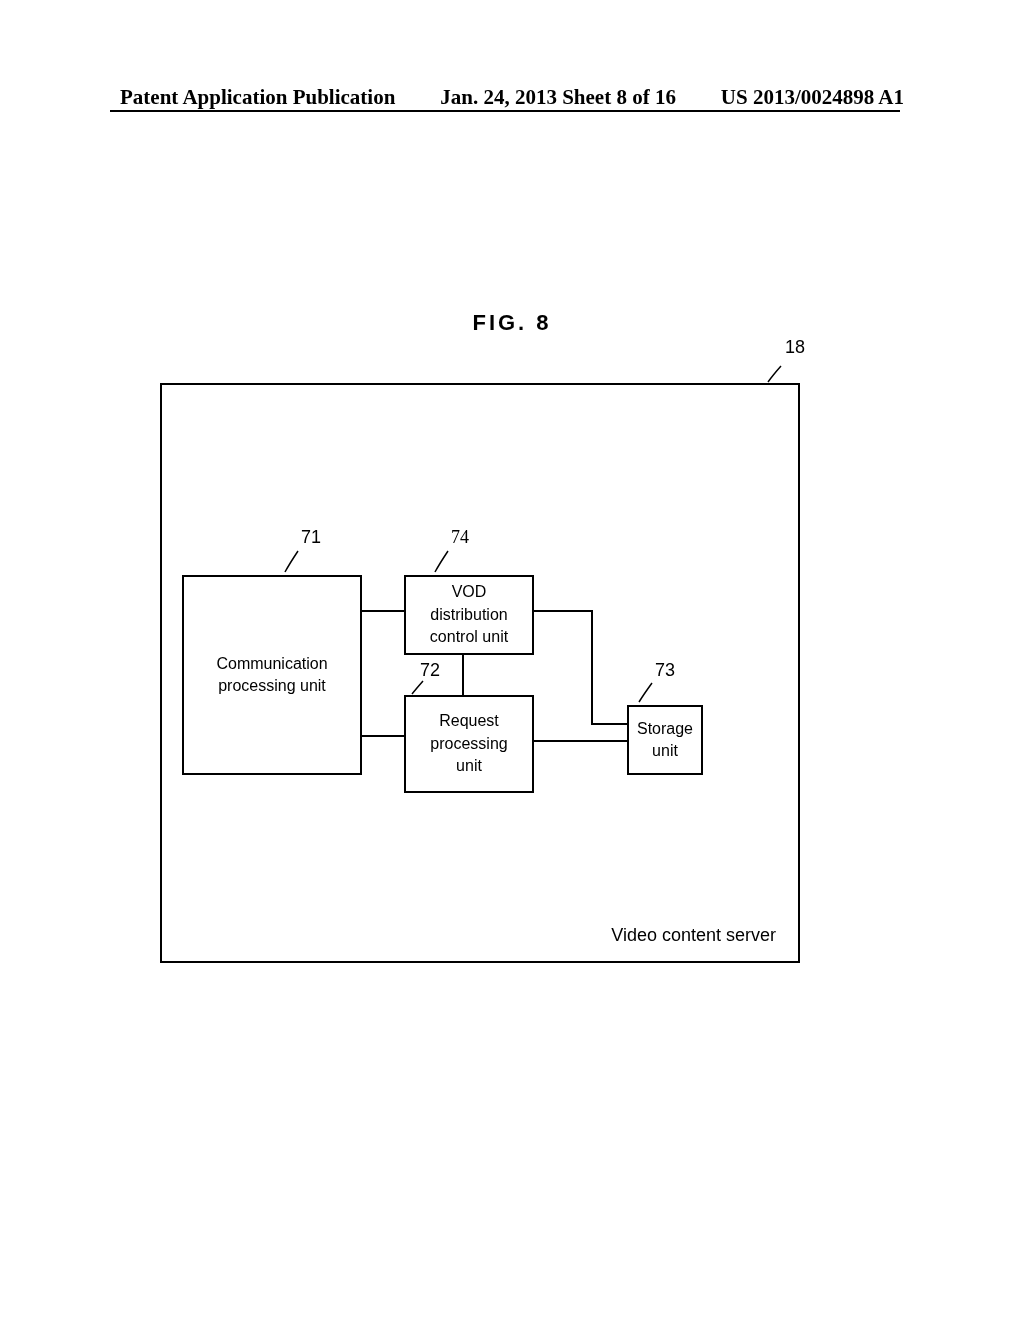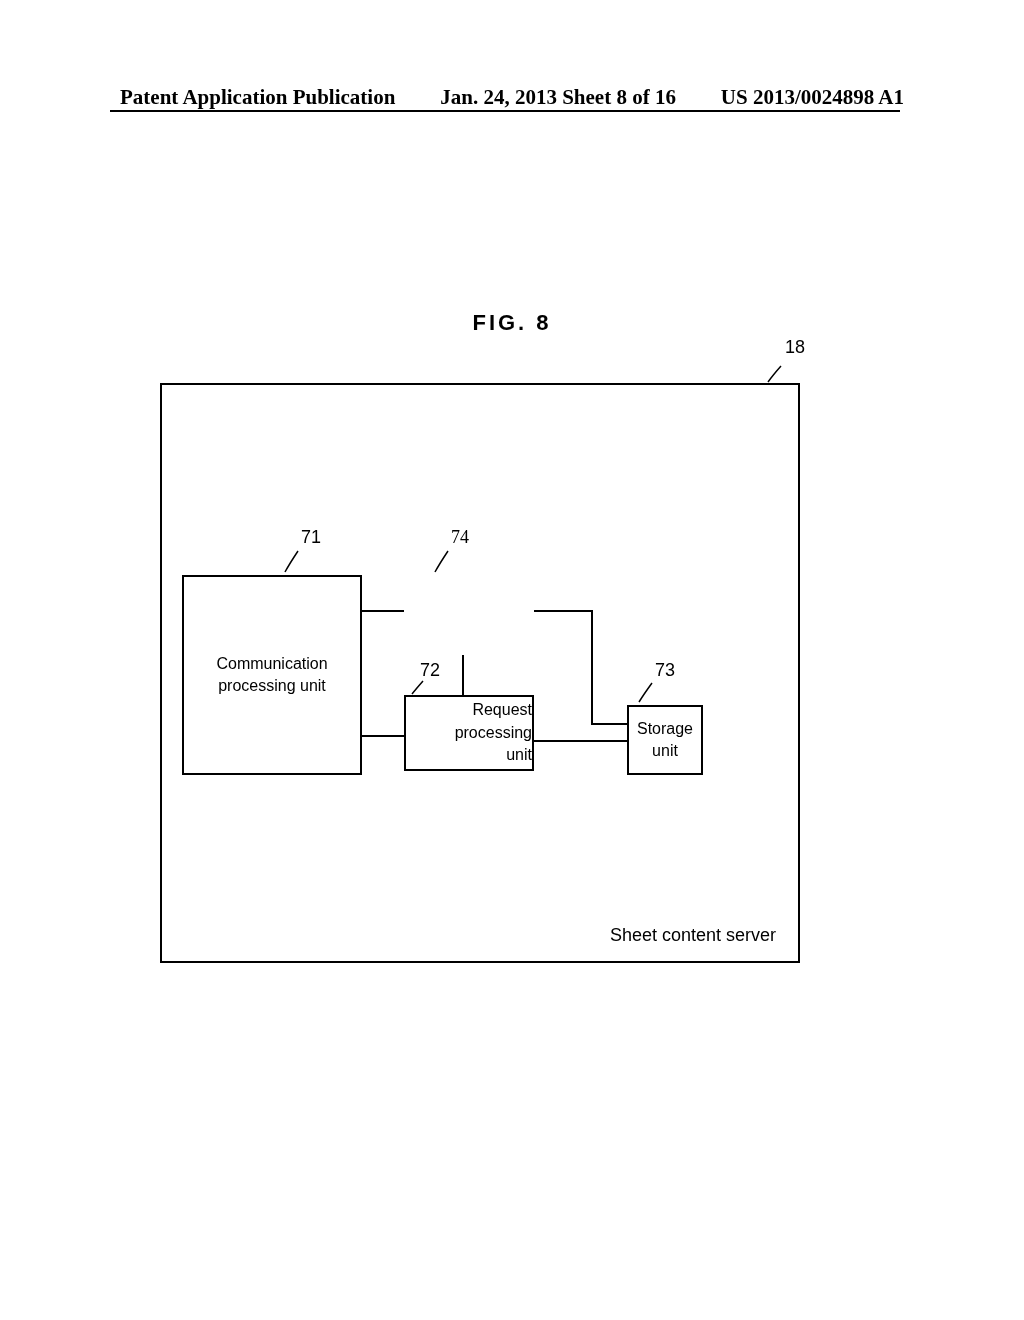--- a/index.html
+++ b/index.html
@@ -115,22 +115,21 @@
       top: 190px;
       left: 242px;
       width: 130px;
       height: 80px;
     }
     
     .box-72 {
       top: 310px;
       left: 242px;
       width: 130px;
-      height: 76px;
-      align-items: flex-end;
+      height: 98px;
     }
     
     .box-73 {
       top: 320px;
       left: 465px;
       width: 76px;
       height: 70px;
     }
     
     .ref-label {
@@ -231,21 +230,21 @@
 <div class="figure-label">FIG. 8</div>
 
 <div class="diagram-container">
 
   <span class="ref-13">18</span>
   <svg class="lead-13" viewBox="0 0 20 22">
     <path d="M 3 19 Q 8 12 16 3" stroke="#000" stroke-width="1.5" fill="none"></path>
   </svg>
 
   <div class="outer-box">
-    <span class="outer-label">Sheet content server</span>
+    <span class="outer-label">Video content server</span>
 
     <span class="ref-label ref-71">71</span>
     <svg class="leader" style="top:163px; left:120px; width:20px; height:27px;" viewBox="0 0 20 27">
       <path d="M 3 24 Q 8 15 16 3" stroke="#000" stroke-width="1.5" fill="none"></path>
     </svg>
 
     <span class="ref-label ref-74">74</span>
     <svg class="leader" style="top:163px; left:270px; width:20px; height:27px;" viewBox="0 0 20 27">
       <path d="M 3 24 Q 8 15 16 3" stroke="#000" stroke-width="1.5" fill="none"></path>
     </svg>
@@ -258,20 +257,25 @@
     <span class="ref-label ref-73">73</span>
     <svg class="leader" style="top:296px; left:475px; width:18px; height:24px;" viewBox="0 0 18 24">
       <path d="M 2 21 Q 7 13 15 2" stroke="#000" stroke-width="1.5" fill="none"></path>
     </svg>
 
     <div class="box box-71">
       <span>Communication</span>
       <span>processing unit</span>
     </div>
 
+    <div class="box box-74">
+      <span>VOD</span>
+      <span>distribution</span>
+      <span>control unit</span>
+    </div>
 
     <div class="box box-72">
       <span>Request</span>
       <span>processing</span>
       <span>unit</span>
     </div>
 
     <div class="box box-73">
       <span>Storage</span>
       <span>unit</span>

